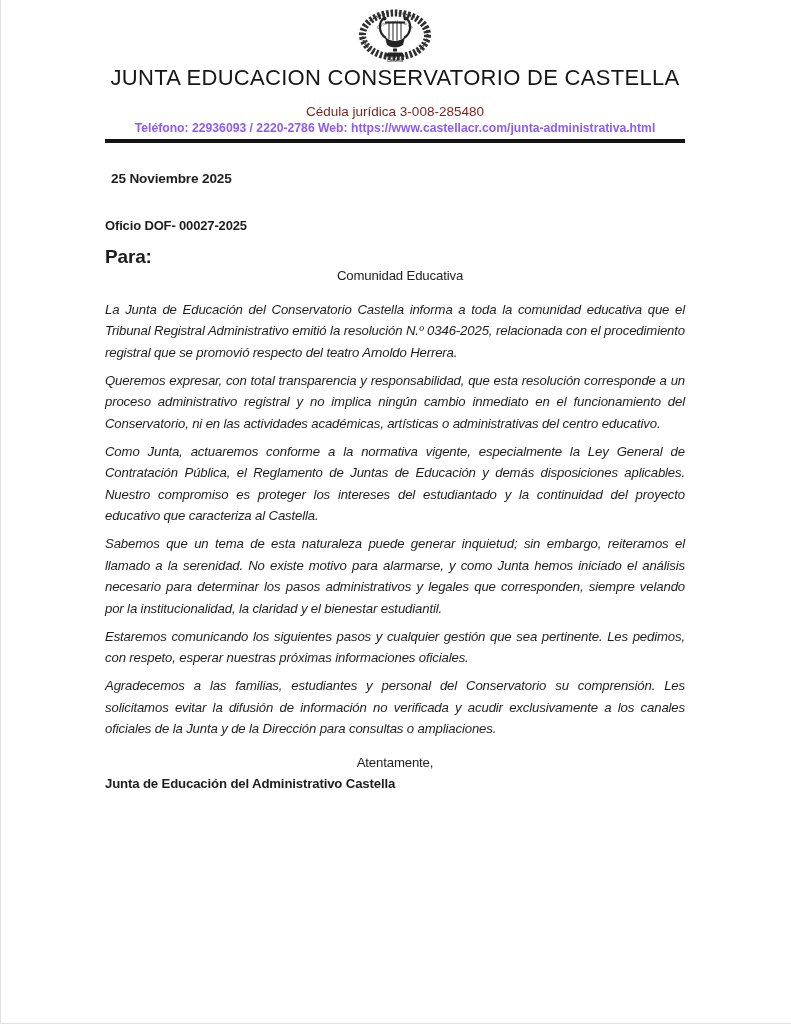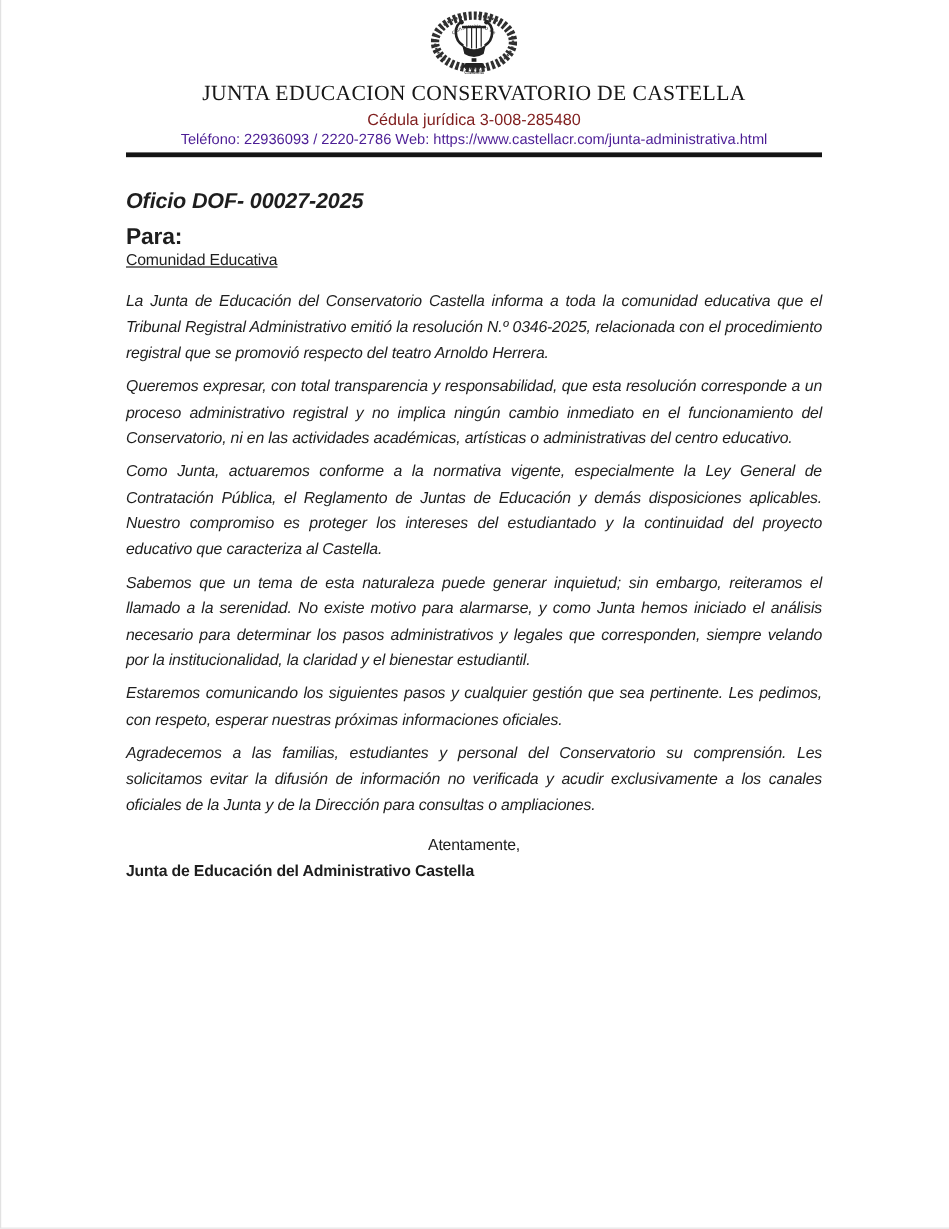--- a/index.html
+++ b/index.html
@@ -27,39 +27,39 @@
   
   .letterhead {
     text-align: center;
     padding-top: 9px;
   }
   .logo svg {
     display: block;
     margin: 0 auto;
   }
   .org-title {
-    font-size: 18px;
+    font-size: 22px;
     font-weight: 400;
     letter-spacing: 0.3px;
     color: #161616;
-    margin: 4px 0 4px 0;
+    margin: 4px 0 16px 0;
     line-height: 21px;
-    font-family: Liberation Serif, serif;
   }
   .legal-id {
     font-size: 13.5px;
     color: #7f1d1d;
     margin-top: 1px;
     line-height: 15px;
   }
   .contact-line {
     font-size: 12.2px;
-    color: #4c1d95;
+    color: #8b5cf6;
     margin-top: 2px;
     line-height: 14px;
+    font-weight: bold;
   }
   .rule {
     height: 3.5px;
     background: #141414;
     margin-top: 4px;
   }
   
   .letter-body {
     font-size: 13.2px;
     letter-spacing: -0.15px;
@@ -68,37 +68,35 @@
     color: #1e1e1e;
   }
   .date-line {
     font-weight: 700;
     font-size: 13.6px;
     margin: 25px 0 0 6px;
     text-align: left;
   }
   .ref-line {
     font-weight: 700;
-    font-size: 18px;
+    font-size: 13px;
     margin: 26px 0 0 0;
     text-align: left;
-    font-style: italic;
   }
   .to-label {
     font-weight: 700;
     font-size: 19px;
     margin: 10px 0 0 0;
     line-height: 19px;
     text-align: left;
   }
   .to-name {
-    margin: 0 0 14px 0;
+    margin: 0 0 14px 10px;
     line-height: 19px;
-    text-align: left;
-    text-decoration: underline;
+    text-align: center;
   }
   .para {
     margin: 0 0 6.5px 0;
     font-style: italic;
   }
   .closing {
     margin: 12px 0 0 0;
     text-align: center;
   }
   .signature {
@@ -151,20 +149,21 @@
 
       <div class="legal-id">Cédula jurídica 3-008-285480</div>
 
       <div class="contact-line">Teléfono: 22936093 / 2220-2786 Web: https://www.castellacr.com/junta-administrativa.html</div>
 
       <div class="rule"></div>
     </header>
 
     <main class="letter-body">
 
+      <p class="date-line">25 Noviembre 2025</p>
 
       <p class="ref-line">Oficio DOF- 00027-2025</p>
 
       <p class="to-label">Para:</p>
 
       <p class="to-name">Comunidad Educativa</p>
 
       <p class="para">La Junta de Educación del Conservatorio Castella informa a toda la comunidad educativa que el Tribunal Registral Administrativo emitió la resolución N.º 0346-2025, relacionada con el procedimiento registral que se promovió respecto del teatro Arnoldo Herrera.</p>
 
       <p class="para">Queremos expresar, con total transparencia y responsabilidad, que esta resolución corresponde a un proceso administrativo registral y no implica ningún cambio inmediato en el funcionamiento del Conservatorio, ni en las actividades académicas, artísticas o administrativas del centro educativo.</p>

